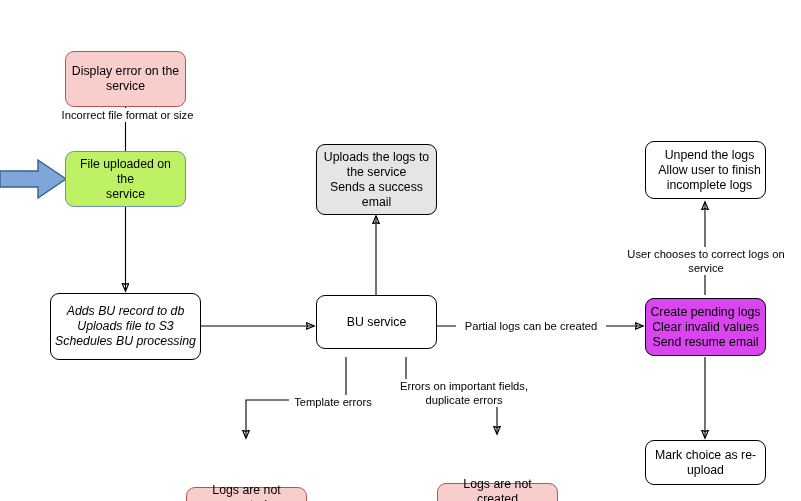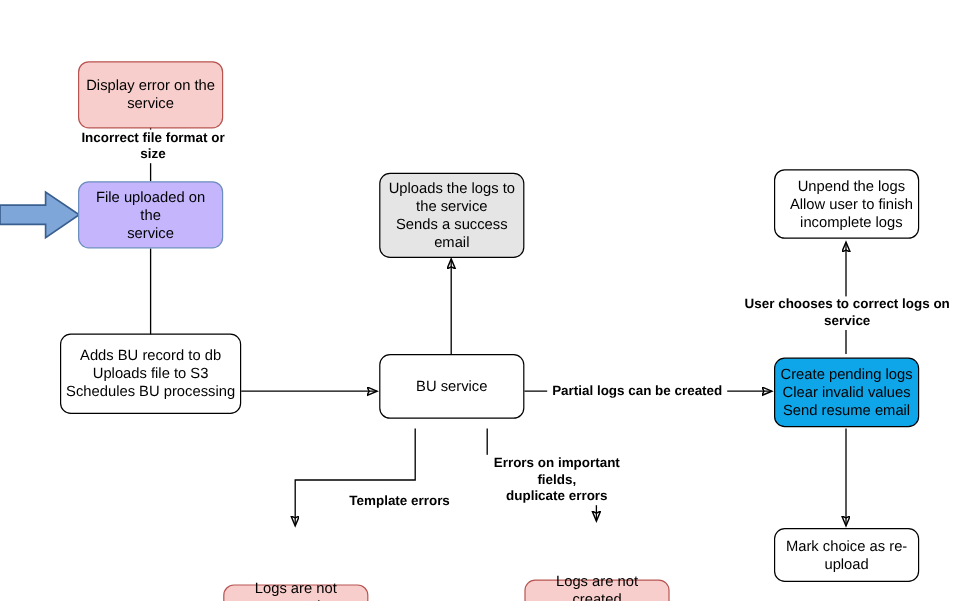--- a/index.html
+++ b/index.html
@@ -34,46 +34,45 @@
     padding: 2px 4px;
     white-space: pre-line;
     z-index: 3;
   }
   .node.pink {
     background: #f8cecc;
     border-color: #b85450;
     margin-top: 47px;
   }
   .node.blue {
-    background: #c4b5fd;
+    background: #bef264;
     border-color: #6c8ebf;
   }
   .node.green {
     background: #e5e5e5;
     border-color: #000000;
   }
   .node.yellow {
-    background: #0ea5e9;
+    background: #d946ef;
     border-color: #000000;
   }
   .node.plain {
     background: #ffffff;
     border-color: #000000;
   }
   .edge-label {
     position: absolute;
     font-size: 11.2px;
     line-height: 14px;
     color: #000000;
     background: #ffffff;
     text-align: center;
     white-space: pre-line;
     padding: 0 2px;
     z-index: 4;
-    font-weight: bold;
   }
   svg.wires {
     position: absolute;
     left: 0;
     top: 0;
     width: 801px;
     height: 501px;
     z-index: 1;
     pointer-events: none;
   }
@@ -121,21 +120,21 @@
   <svg class="bigarrow" style="left:0px; top:158px; width:68px; height:42px;" viewBox="0 0 68 42">
     <path d="M0,13 L38,13 L38,2 L66,21 L38,40 L38,29 L0,29 Z" fill="#7ea6d9" stroke="#3a5f8f" stroke-width="1.4"></path>
   </svg>
 
   <div class="node pink" style="left:65px;  top:4px;   width:121px; height:56px;">Display error on the
 service</div>
 
   <div class="node blue" style="left:65px;  top:151px; width:121px; height:56px;">File uploaded on the
 service</div>
 
-  <div class="node plain" style="left:50px;  top:278px; width:151px; height:67px;">Adds BU record to db
+  <div class="node plain" style="left:50px;  top:293px; width:151px; height:67px;font-style:italic;">Adds BU record to db
 Uploads file to S3
 Schedules BU processing</div>
 
   <div class="node green" style="left:316px; top:144px; width:121px; height:71px;">Uploads the logs to
 the service
 Sends a success
 email</div>
 
   <div class="node plain" style="left:316px; top:295px; width:121px; height:54px;">BU service</div>
 
@@ -160,19 +159,19 @@
 upload</div>
 
   <div class="edge-label" style="left:56px;  top:108px; width:139px;">Incorrect file format or size</div>
 
 
 
   <div class="edge-label" style="left:456px; top:319px; width:146px;">Partial logs can be created</div>
 
   <div class="edge-label" style="left:608px; top:247px; width:192px;">User chooses to correct logs on service</div>
 
-  <div class="edge-label" style="left:289px; top:395px; width:84px;margin-top:16px;">Template errors</div>
+  <div class="edge-label" style="left:289px; top:395px; width:84px;">Template errors</div>
 
   <div class="edge-label" style="left:392px; top:379px; width:140px;">Errors on important fields,
 duplicate errors</div>
 
 
 </div>
 
 </body></html>

